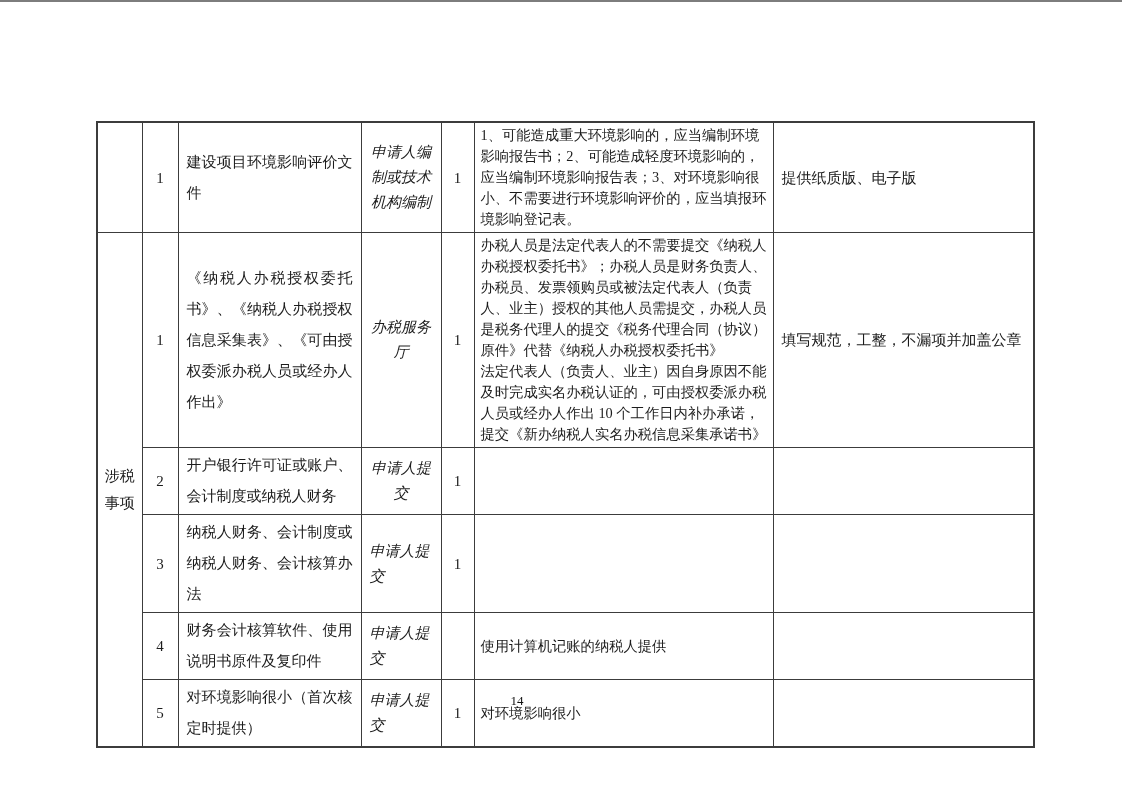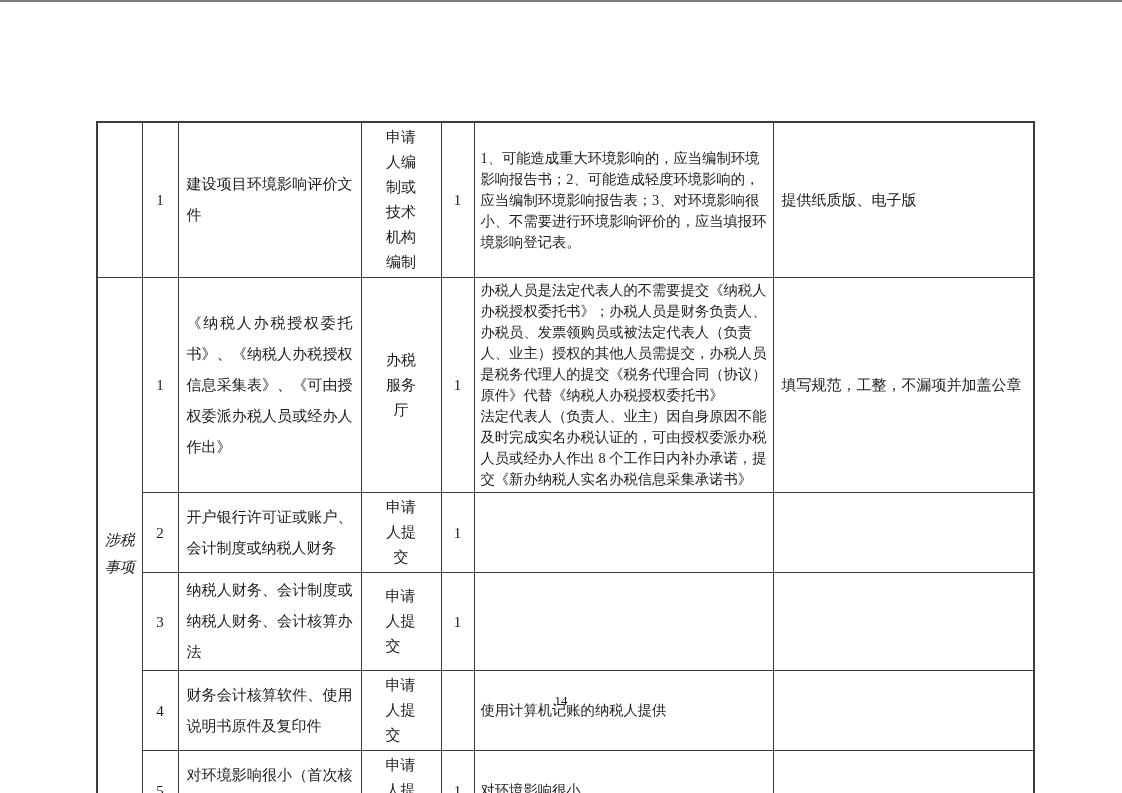--- a/index.html
+++ b/index.html
@@ -15,36 +15,36 @@
     border-collapse:collapse;table-layout:fixed;
     border:2px solid #3c3c3c;
   }
   td{
     border:1px solid #3c3c3c;
     vertical-align:middle;
     font-size:15px;line-height:26px;
     padding:2px 4px;
     overflow:hidden;
   }
-  .c-group{text-align:center;padding:0 0;line-height:27px;font-style:italic;}
+  .c-group{text-align:center;padding:0 0;line-height:27px;}
   .c-num{text-align:center;padding:2px 2px;}
   .c-name{text-align:justify;text-justify:inter-character;padding:2px 8px;line-height:31px;}
-  .c-src{text-align:center;padding:2px 24px;line-height:25px;}
+  .c-src{text-align:center;padding:2px 8px;line-height:25px;font-style:italic;}
   .c-src.src-left{text-align:left;}
   .c-cnt{text-align:center;padding:2px 2px;}
   .c-req{font-size:14.3px;line-height:21px;padding:2px 6px;white-space:pre-line;}
   .c-rem{padding:16px 8px;line-height:24px;}
   tr.rA{height:108px;}
   tr.rB1{height:212px;}
   tr.rB2{height:53px;}
   tr.rB3{height:57px;}
   tr.rB4{height:56px;}
   tr.rB5{height:55px;}
   .page-number{
-    position:absolute;top:693px;left:0;width:1122px;
+    position:absolute;top:693px;left:0;width:1034px;
     text-align:center;font-size:13px;color:#111;
     font-family:"Liberation Serif","DejaVu Serif",serif;
   }
 </style>
 </head>
 <body>
 
 <div class="page">
   <div class="top-edge"></div>
 
@@ -69,21 +69,21 @@
         <td class="c-rem">提供纸质版、电子版</td>
       </tr>
 
       <tr class="rB1">
         <td class="c-group" rowspan="5">涉税事项</td>
         <td class="c-num">1</td>
         <td class="c-name">《纳税人办税授权委托书》、《纳税人办税授权信息采集表》、《可由授权委派办税人员或经办人作出》</td>
         <td class="c-src">办税服务厅</td>
         <td class="c-cnt">1</td>
         <td class="c-req">办税人员是法定代表人的不需要提交《纳税人办税授权委托书》；办税人员是财务负责人、办税员、发票领购员或被法定代表人（负责人、业主）授权的其他人员需提交，办税人员是税务代理人的提交《税务代理合同（协议）原件》代替《纳税人办税授权委托书》
-法定代表人（负责人、业主）因自身原因不能及时完成实名办税认证的，可由授权委派办税人员或经办人作出 8 个工作日内补办承诺，提交《新办纳税人实名办税信息采集承诺书》</td>
+法定代表人（负责人、业主）因自身原因不能及时完成实名办税认证的，可由授权委派办税人员或经办人作出 10 个工作日内补办承诺，提交《新办纳税人实名办税信息采集承诺书》</td>
         <td class="c-rem">填写规范，工整，不漏项并加盖公章</td>
       </tr>
 
       <tr class="rB2">
         <td class="c-num">2</td>
         <td class="c-name">开户银行许可证或账户、会计制度或纳税人财务</td>
         <td class="c-src">申请人提交</td>
         <td class="c-cnt">1</td>
         <td class="c-req"></td>
         <td class="c-rem"></td>

